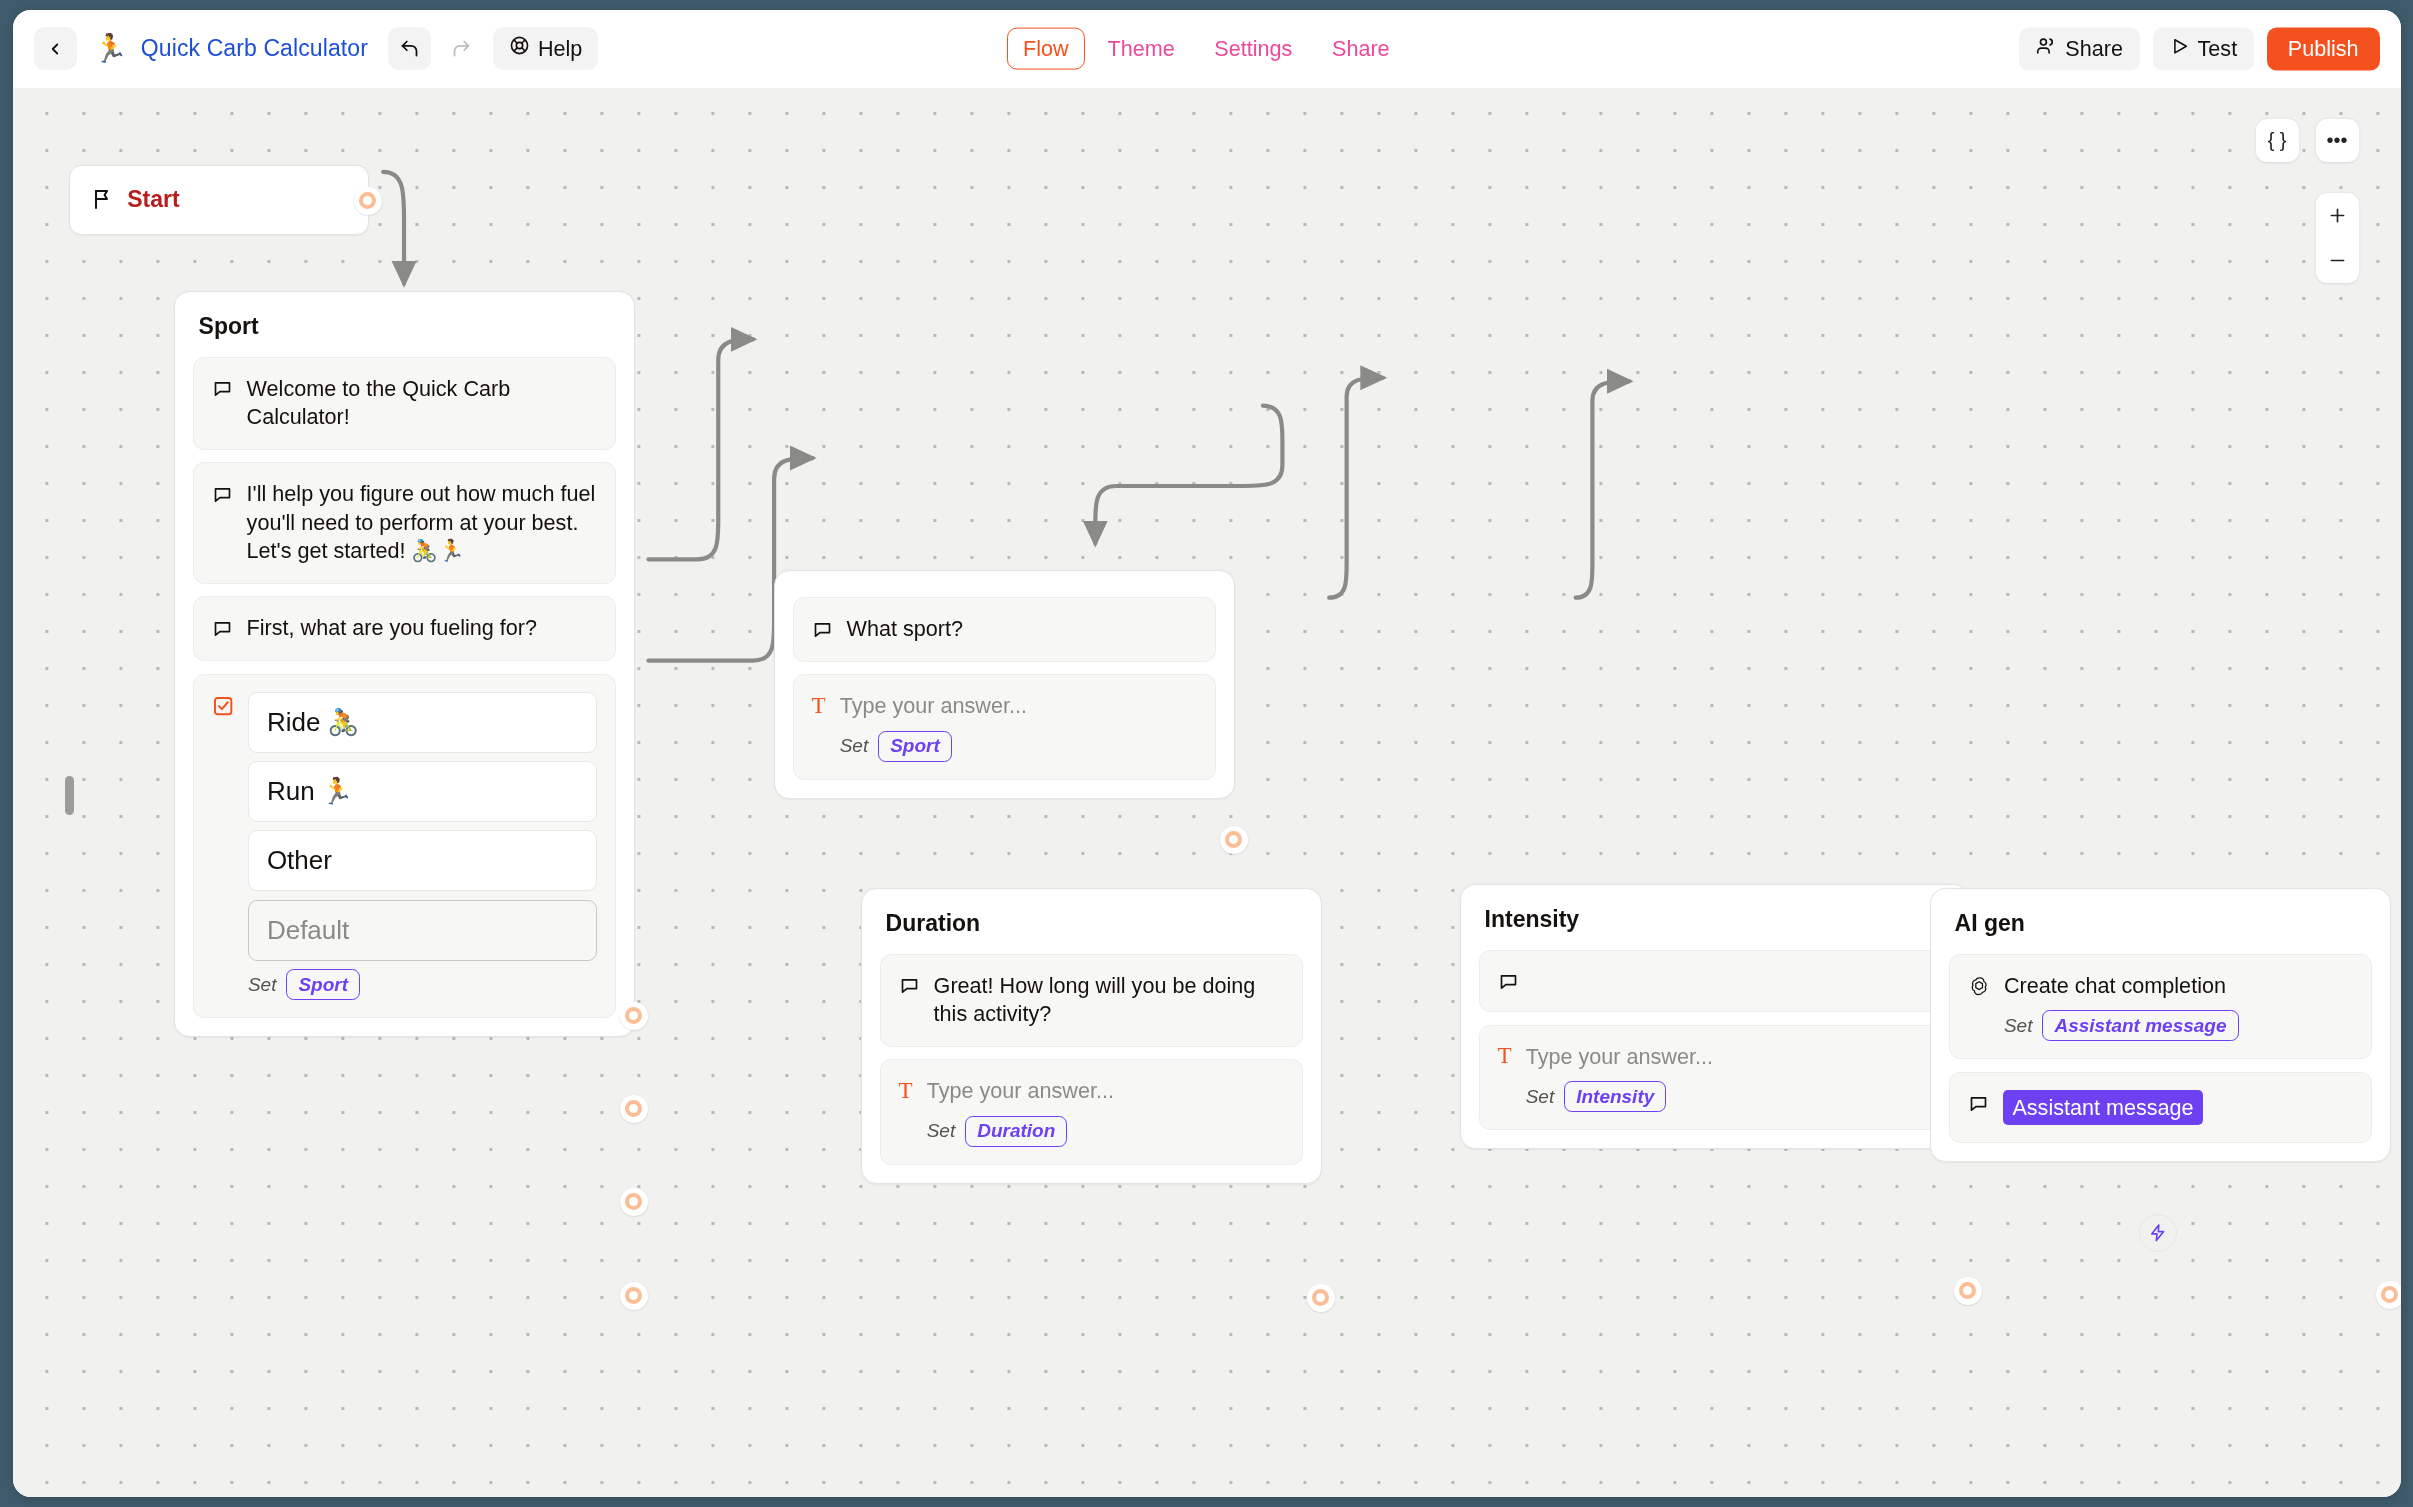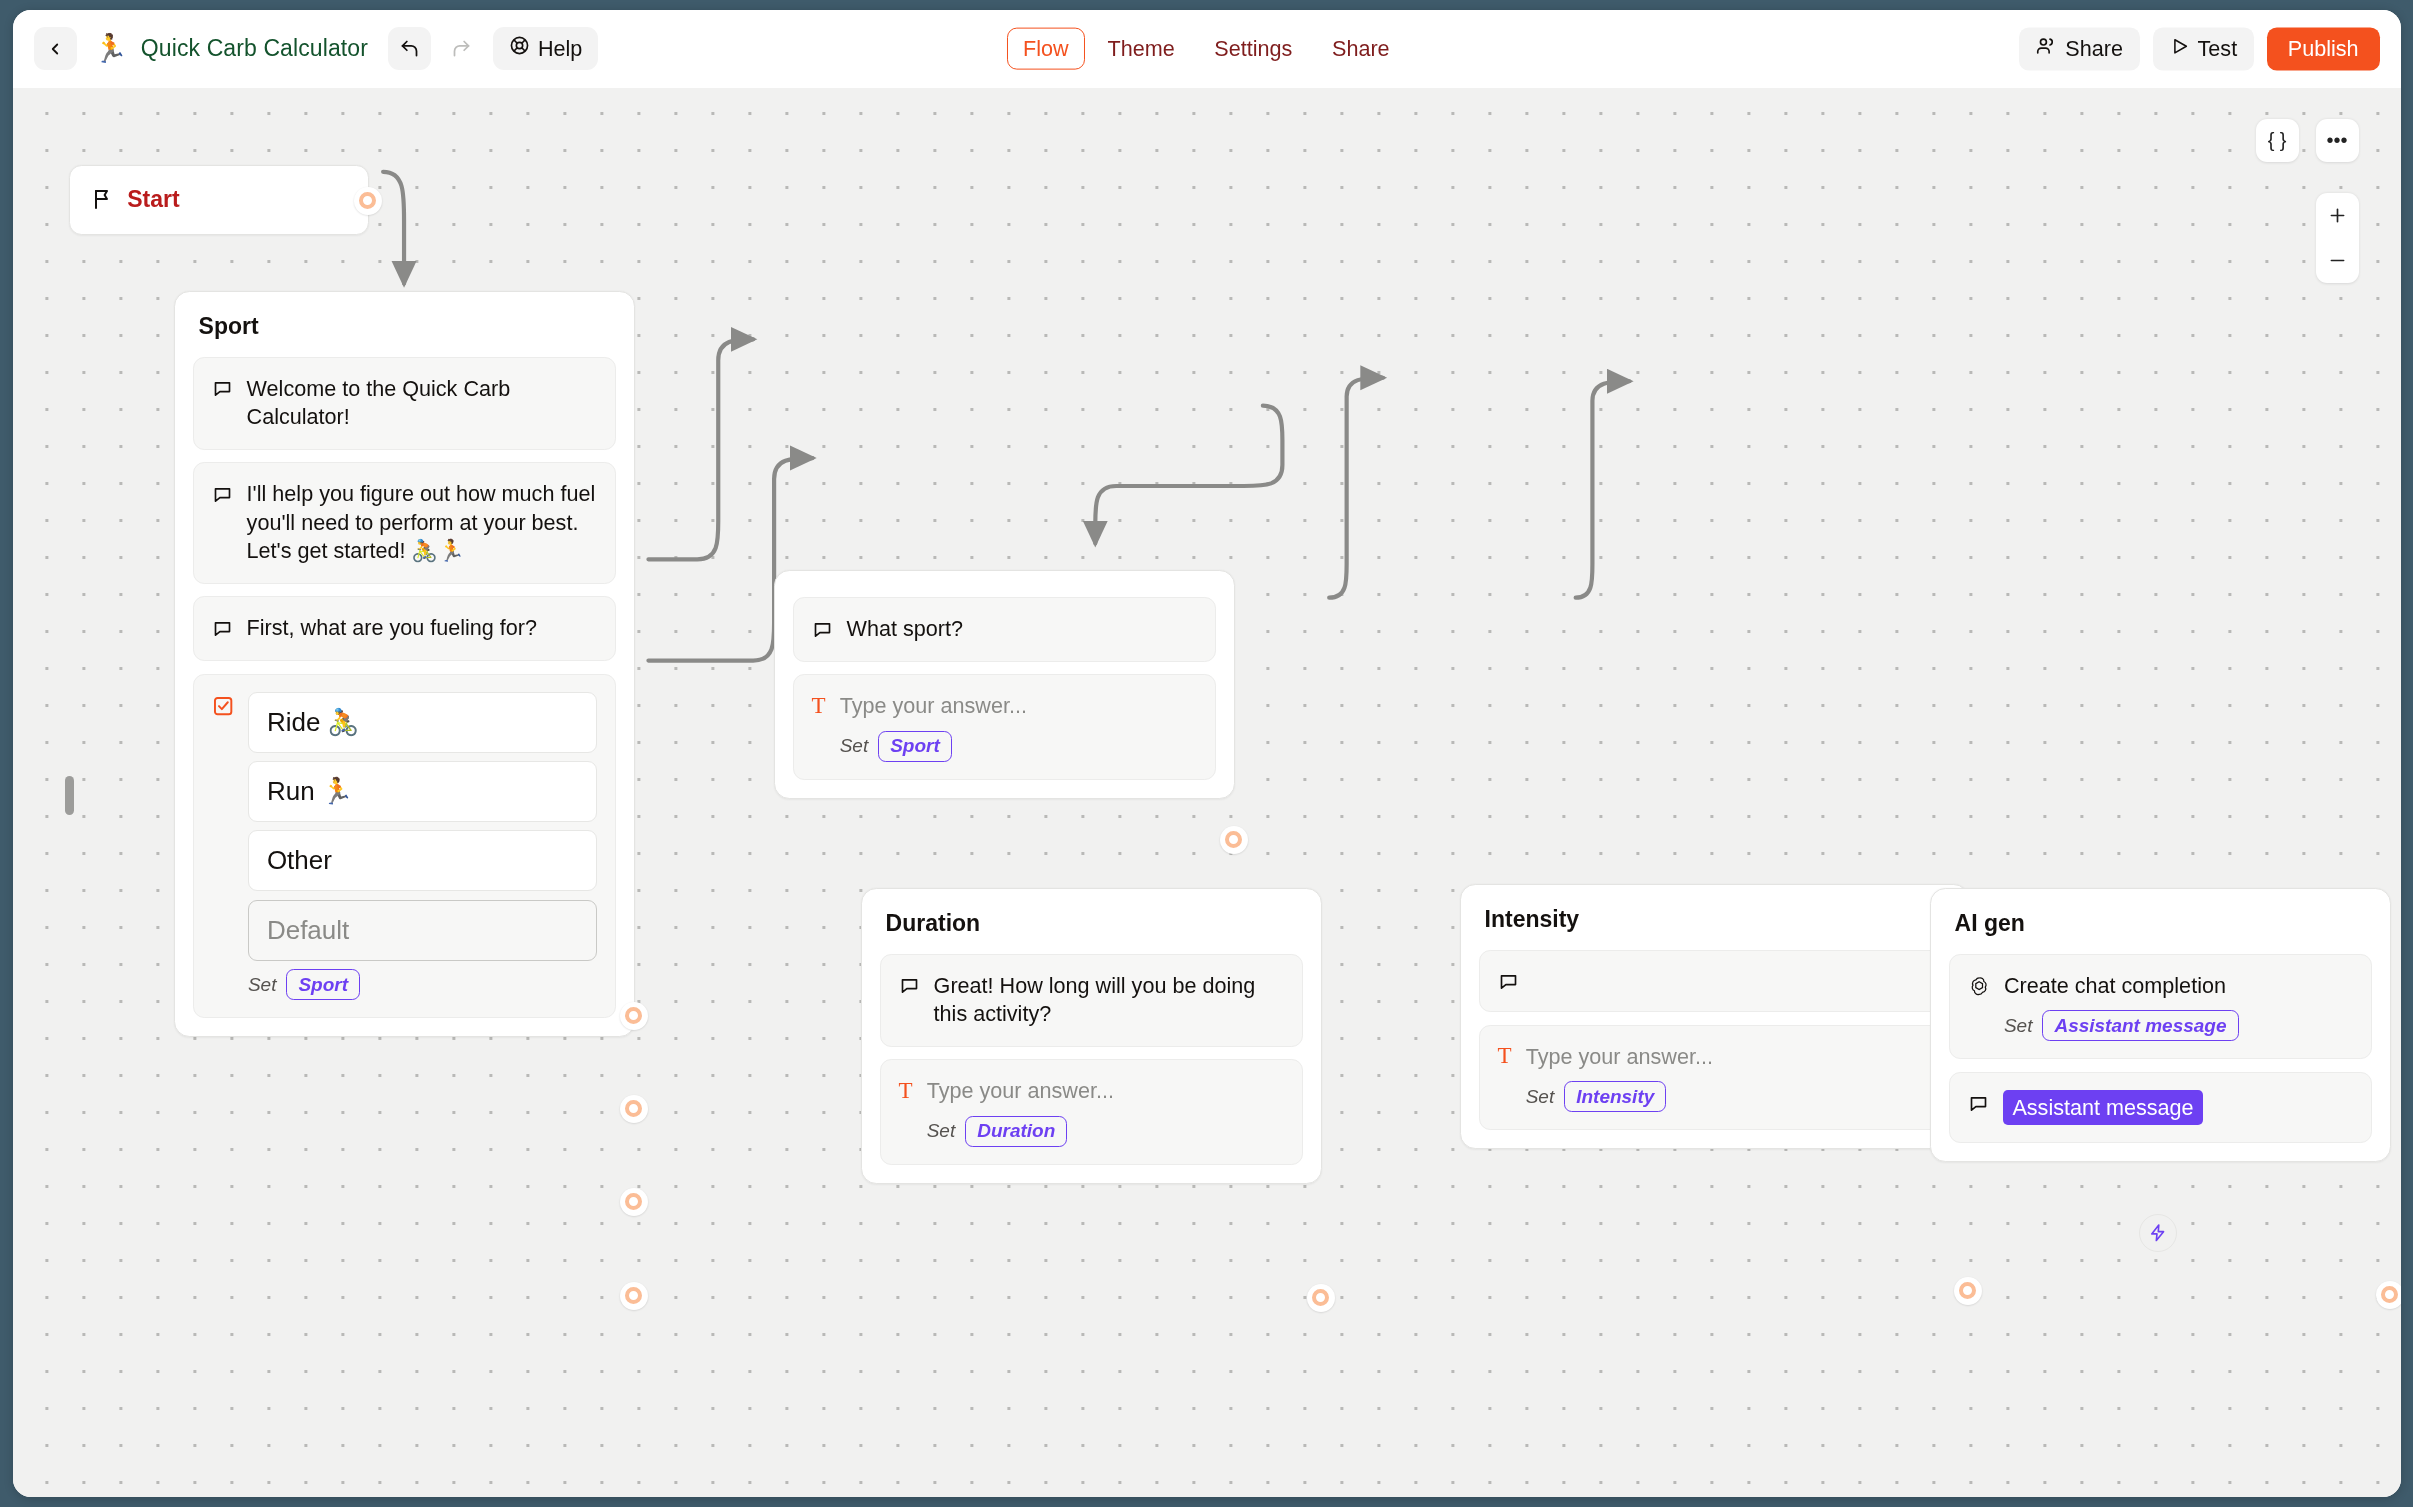--- a/index.html
+++ b/index.html
@@ -47,33 +47,33 @@
     background: #f3f3f3;
     display: flex; align-items: center; justify-content: center;
     cursor: pointer;
   }
   .icon-btn.flat { background: transparent; }
   .icon-btn svg { display: block; }
 
   .app-emoji { font-size: 28px; line-height: 1; margin-left: 7px;
                font-family: "DejaVu Sans", sans-serif; }
   #app-title {
-    font-size: 23px; font-weight: 400; color: #14532d;
+    font-size: 23px; font-weight: 400; color: #1d4ed8;
     letter-spacing: 0.1px; margin-left: 2.8px; margin-right: 9.8px;
   }
 
   .help-btn {
     height: 43px; border-radius: 11.2px; background: #f3f3f3;
     display: flex; align-items: center; gap: 8.4px;
     padding: 0 15.4px; cursor: pointer;
     font-size: 21.6px; color: #14110f;
   }
 
   .nav-tab {
-    font-size: 21.6px; color: #7f1d1d;
+    font-size: 21.6px; color: #ec4899;
     padding: 8.4px 17px; border-radius: 9.8px;
     cursor: pointer; white-space: nowrap;
   }
   .nav-tab.active {
     color: #f4511e; border: 1.4px solid #f4511e;
     padding: 7px 15.4px; font-weight: 400;
   }
 
   .pill-btn {
     height: 43px; border-radius: 9.8px; background: #f3f3f3;

